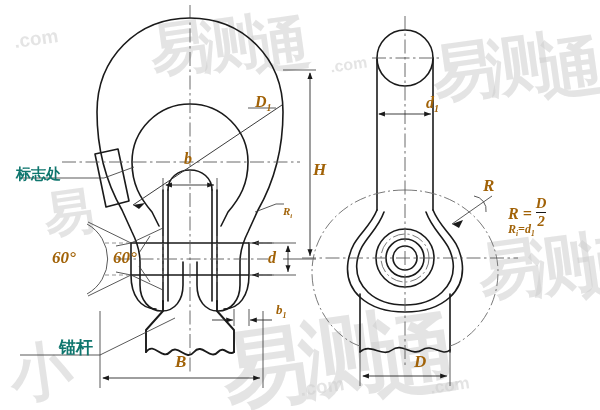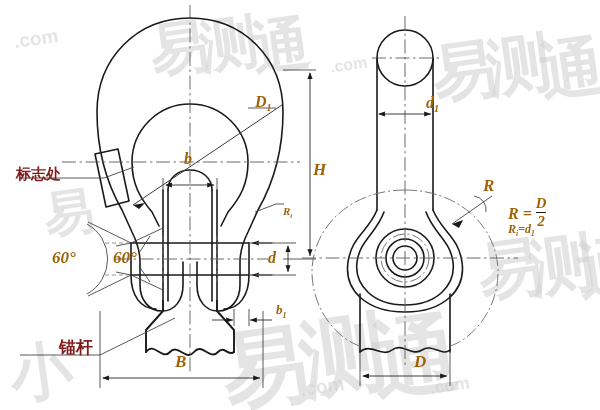--- a/index.html
+++ b/index.html
@@ -25,21 +25,21 @@
     font-family:"Liberation Serif", serif;
     font-style:italic;
     font-weight:bold;
     color:#a16207;
   }
   .cn{
     position:absolute;
     white-space:nowrap;
     font-family:"DejaVu Sans", sans-serif;
     font-weight:bold;
-    color:#7f1d1d;
+    color:#0f766e;
   }
   .frac{
     display:inline-block;
     vertical-align:-0.42em;
     text-align:center;
     line-height:1.0;
   }
   .frac .num{display:block;font-size:.92em;}
   .frac .bar{display:block;border-top:1px solid #161616;height:0;margin:1px 0;}
   .frac .den{display:block;font-size:.92em;}

